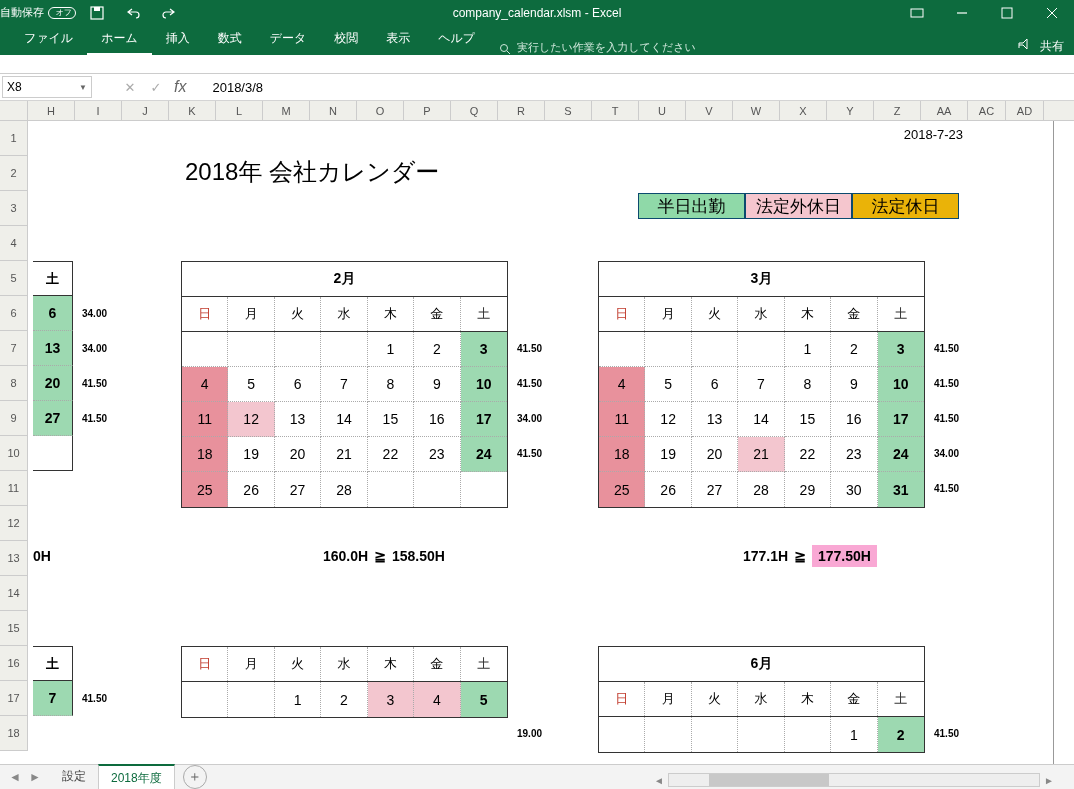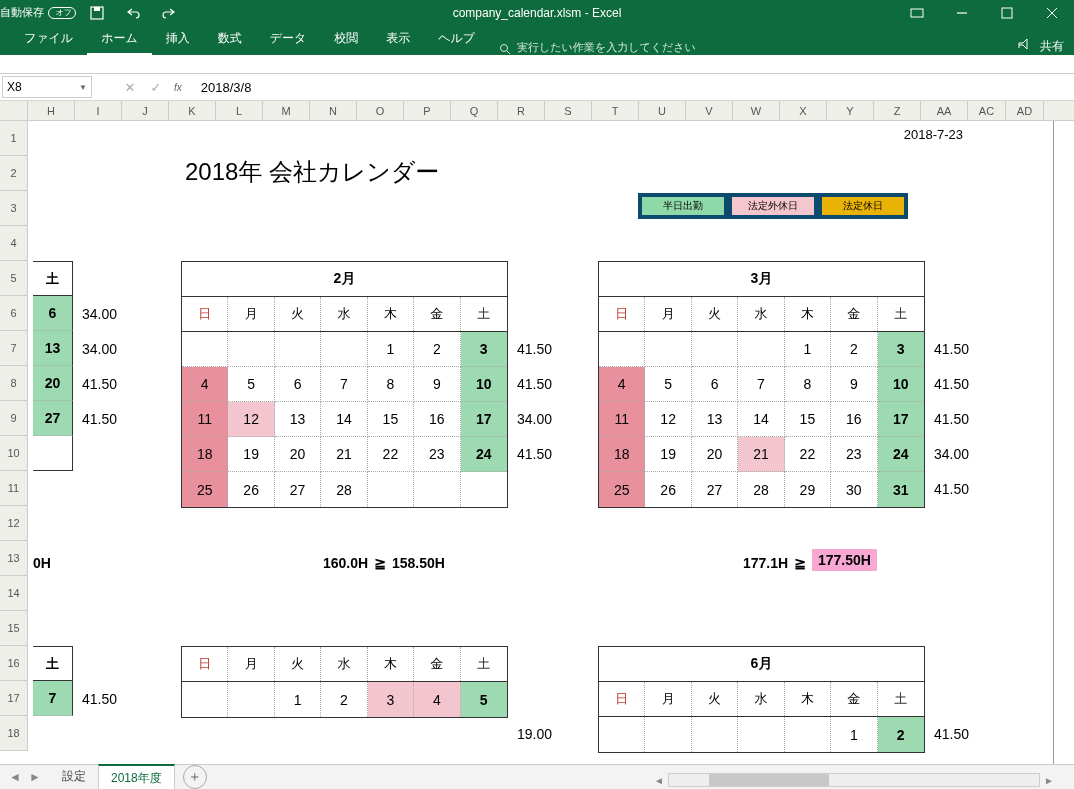--- a/index.html
+++ b/index.html
@@ -16,53 +16,53 @@
 .ribbon-tabs{height:30px;background:#0d6b3e;display:flex;align-items:flex-end;padding-left:10px;color:#fff;font-size:12px;position:relative}
 .ribbon-tabs .tab{padding:6px 14px;cursor:pointer}
 .ribbon-tabs .tab.underline{border-bottom:2px solid #fff}
 .ribbon-tabs .tell-me{margin-left:10px;display:flex;align-items:flex-end;gap:6px;color:#d0e8dc;font-size:11px}
 .ribbon-tabs .share{position:absolute;right:10px;display:flex;align-items:flex-start;gap:8px;font-size:12px}
 .namebox-row{height:28px;background:#fff;border-top:1px solid #ccc;border-bottom:1px solid #d4d4d4;display:flex;align-items:center;margin-top:18px}
 .namebox{width:90px;height:22px;border:1px solid #ccc;margin-left:2px;padding:2px 4px;font-size:12px;display:flex;align-items:center;justify-content:space-between}
 .namebox .dd{font-size:8px;color:#666}
 .fx-group{display:flex;align-items:center;margin-left:30px;gap:10px}
 .fx-btn{color:#aaa;font-size:13px;width:16px;text-align:center}
-.fx-label{font-style:italic;font-size:10px;color:#666}
-.formula-input{flex:1;border:none;outline:none;padding:2px 8px;font-size:13px;height:22px;margin-left:11px}
+.fx-label{font-style:italic;font-size:16px;color:#666}
+.formula-input{flex:1;border:none;outline:none;padding:2px 8px;font-size:13px;height:22px;margin-left:18px}
 .sheet-area{position:relative;height:680px;background:#fff;overflow:hidden}
 .col-headers{display:flex;height:20px;background:#efefea;border-bottom:1px solid #ccc;font-size:11px;color:#555}
 .col-headers .corner{width:28px;border-right:1px solid #ccc;background:#efefea}
 .col-headers .ch{border-right:1px solid #ccc;display:flex;align-items:center;justify-content:center}
 .row-headers{position:absolute;left:0;top:20px;width:28px;background:#efefea;font-size:11px;color:#555}
 .row-headers .rh{height:35px;border-bottom:1px solid #ccc;border-right:1px solid #ccc;display:flex;align-items:center;justify-content:center}
 .grid-body{position:absolute;left:28px;top:20px;right:0;bottom:0}
 .page{position:absolute;left:5px;top:0;right:20px;background:#fff;border-right:1px solid #999;height:700px}
 .date-right{position:absolute;right:90px;top:6px;font-size:13px}
 .big-title{position:absolute;left:152px;top:35px;font-size:24px;font-weight:400}
 .legend{position:absolute;left:605px;top:72px;display:flex}
-.legend .lg{width:90px;height:26px;display:flex;align-items:center;justify-content:center;font-size:10px;border:4px solid #0c4a6e}
+.legend .lg{width:107px;height:26px;display:flex;align-items:center;justify-content:center;font-size:17px;border:1px solid #0c4a6e}
 .lg-half{background:#8fd9a8}
 .lg-out{background:#f5c6ce}
 .lg-stat{background:#eab308}
 .cal{position:absolute;border:1.5px solid #333;background:#fff;width:327px}
 .cal .month-hdr{height:35px;border-bottom:1.5px solid #333;display:flex;align-items:center;justify-content:center;font-size:14px;font-weight:bold}
 .cal .dow-row,.cal .week-row{display:flex;height:35px}
 .cal .dow-row{border-bottom:1.5px solid #333}
 .cal .dc{width:46.7px;display:flex;align-items:center;justify-content:center;font-size:13px;border-right:1px dotted #aaa}
 .cal .dc:last-child{border-right:none}
 .cal .dc.sun{color:#c0392b}
 .cal .dc.sat{color:#333}
 .cal .week-row .dc{font-size:14px;border-bottom:1px dotted #aaa}
 .cal .week-row:last-child .dc{border-bottom:none}
 .green{background:#9dd9b1!important;font-weight:bold}
 .pink{background:#f3c6cf!important}
 .red{background:#e8919c!important}
-.hours-col{position:absolute;font-size:14px;font-weight:normal}
+.hours-col{position:absolute;font-size:10px;font-weight:bold}
 .hours-col .hr{height:35px;display:flex;align-items:center;padding-left:4px}
-.summary{position:absolute;font-size:14px;font-weight:bold;display:flex;align-items:flex-end;gap:6px;height:30px}
+.summary{position:absolute;font-size:14px;font-weight:bold;display:flex;align-items:center;gap:6px;height:30px}
 .summary .hl{background:#f9a8d4;padding:3px 6px}
 .leftcol{position:absolute;left:0;top:140px;width:40px}
 .leftcol .sat-hdr{height:35px;border:1.5px solid #333;border-left:none;display:flex;align-items:center;justify-content:center;font-size:13px;font-weight:bold;background:#fff}
 .leftcol .ldc{height:35px;border-right:1.5px solid #333;border-bottom:1px dotted #aaa;display:flex;align-items:center;justify-content:center;font-size:14px;font-weight:bold;background:#9dd9b1}
 .leftcol .lblank{height:35px;border-right:1.5px solid #333;border-bottom:1.5px solid #333}
 .lhours{position:absolute;left:45px;top:175px}
 .sheet-tabs{position:absolute;bottom:0;left:0;right:0;height:25px;background:#f3f3f3;border-top:1px solid #ccc;display:flex;align-items:center;font-size:12px}
 .sheet-tabs .nav-arrows{width:50px;display:flex;justify-content:center;gap:8px;color:#888}
 .sheet-tabs .st{padding:4px 12px;cursor:pointer;color:#444}
 .sheet-tabs .st.active{background:#fff;border-top:2px solid #0d6b3e;border-left:1px solid #ccc;border-right:1px solid #ccc;color:#0d6b3e;font-weight:500}

